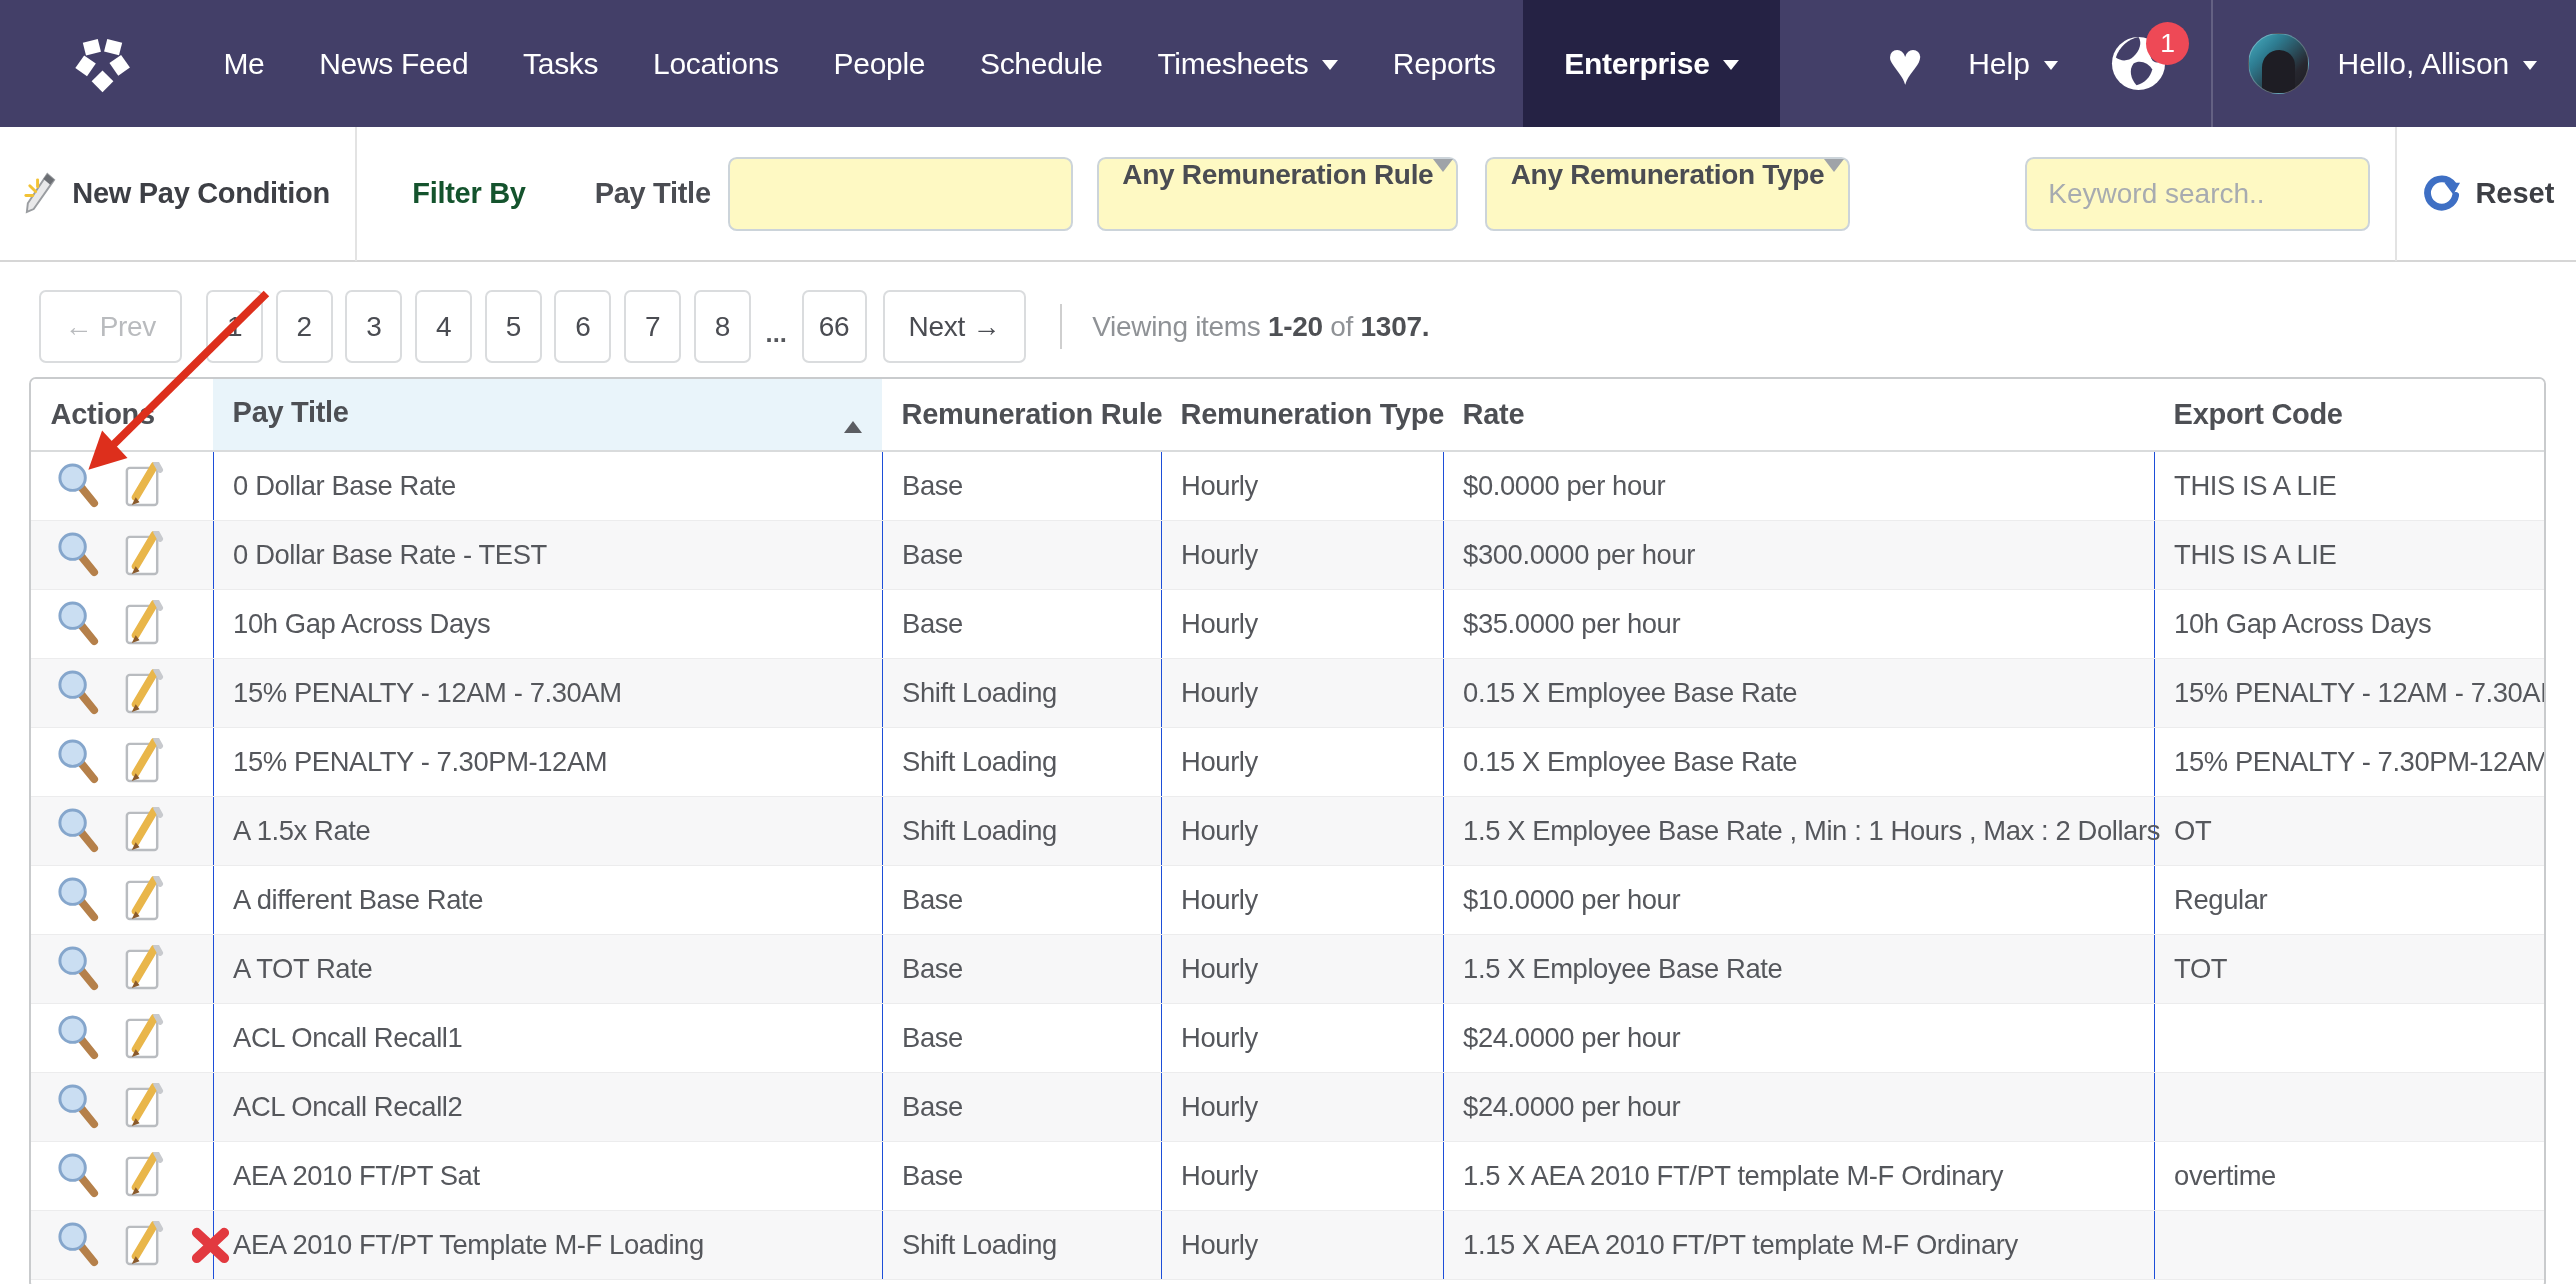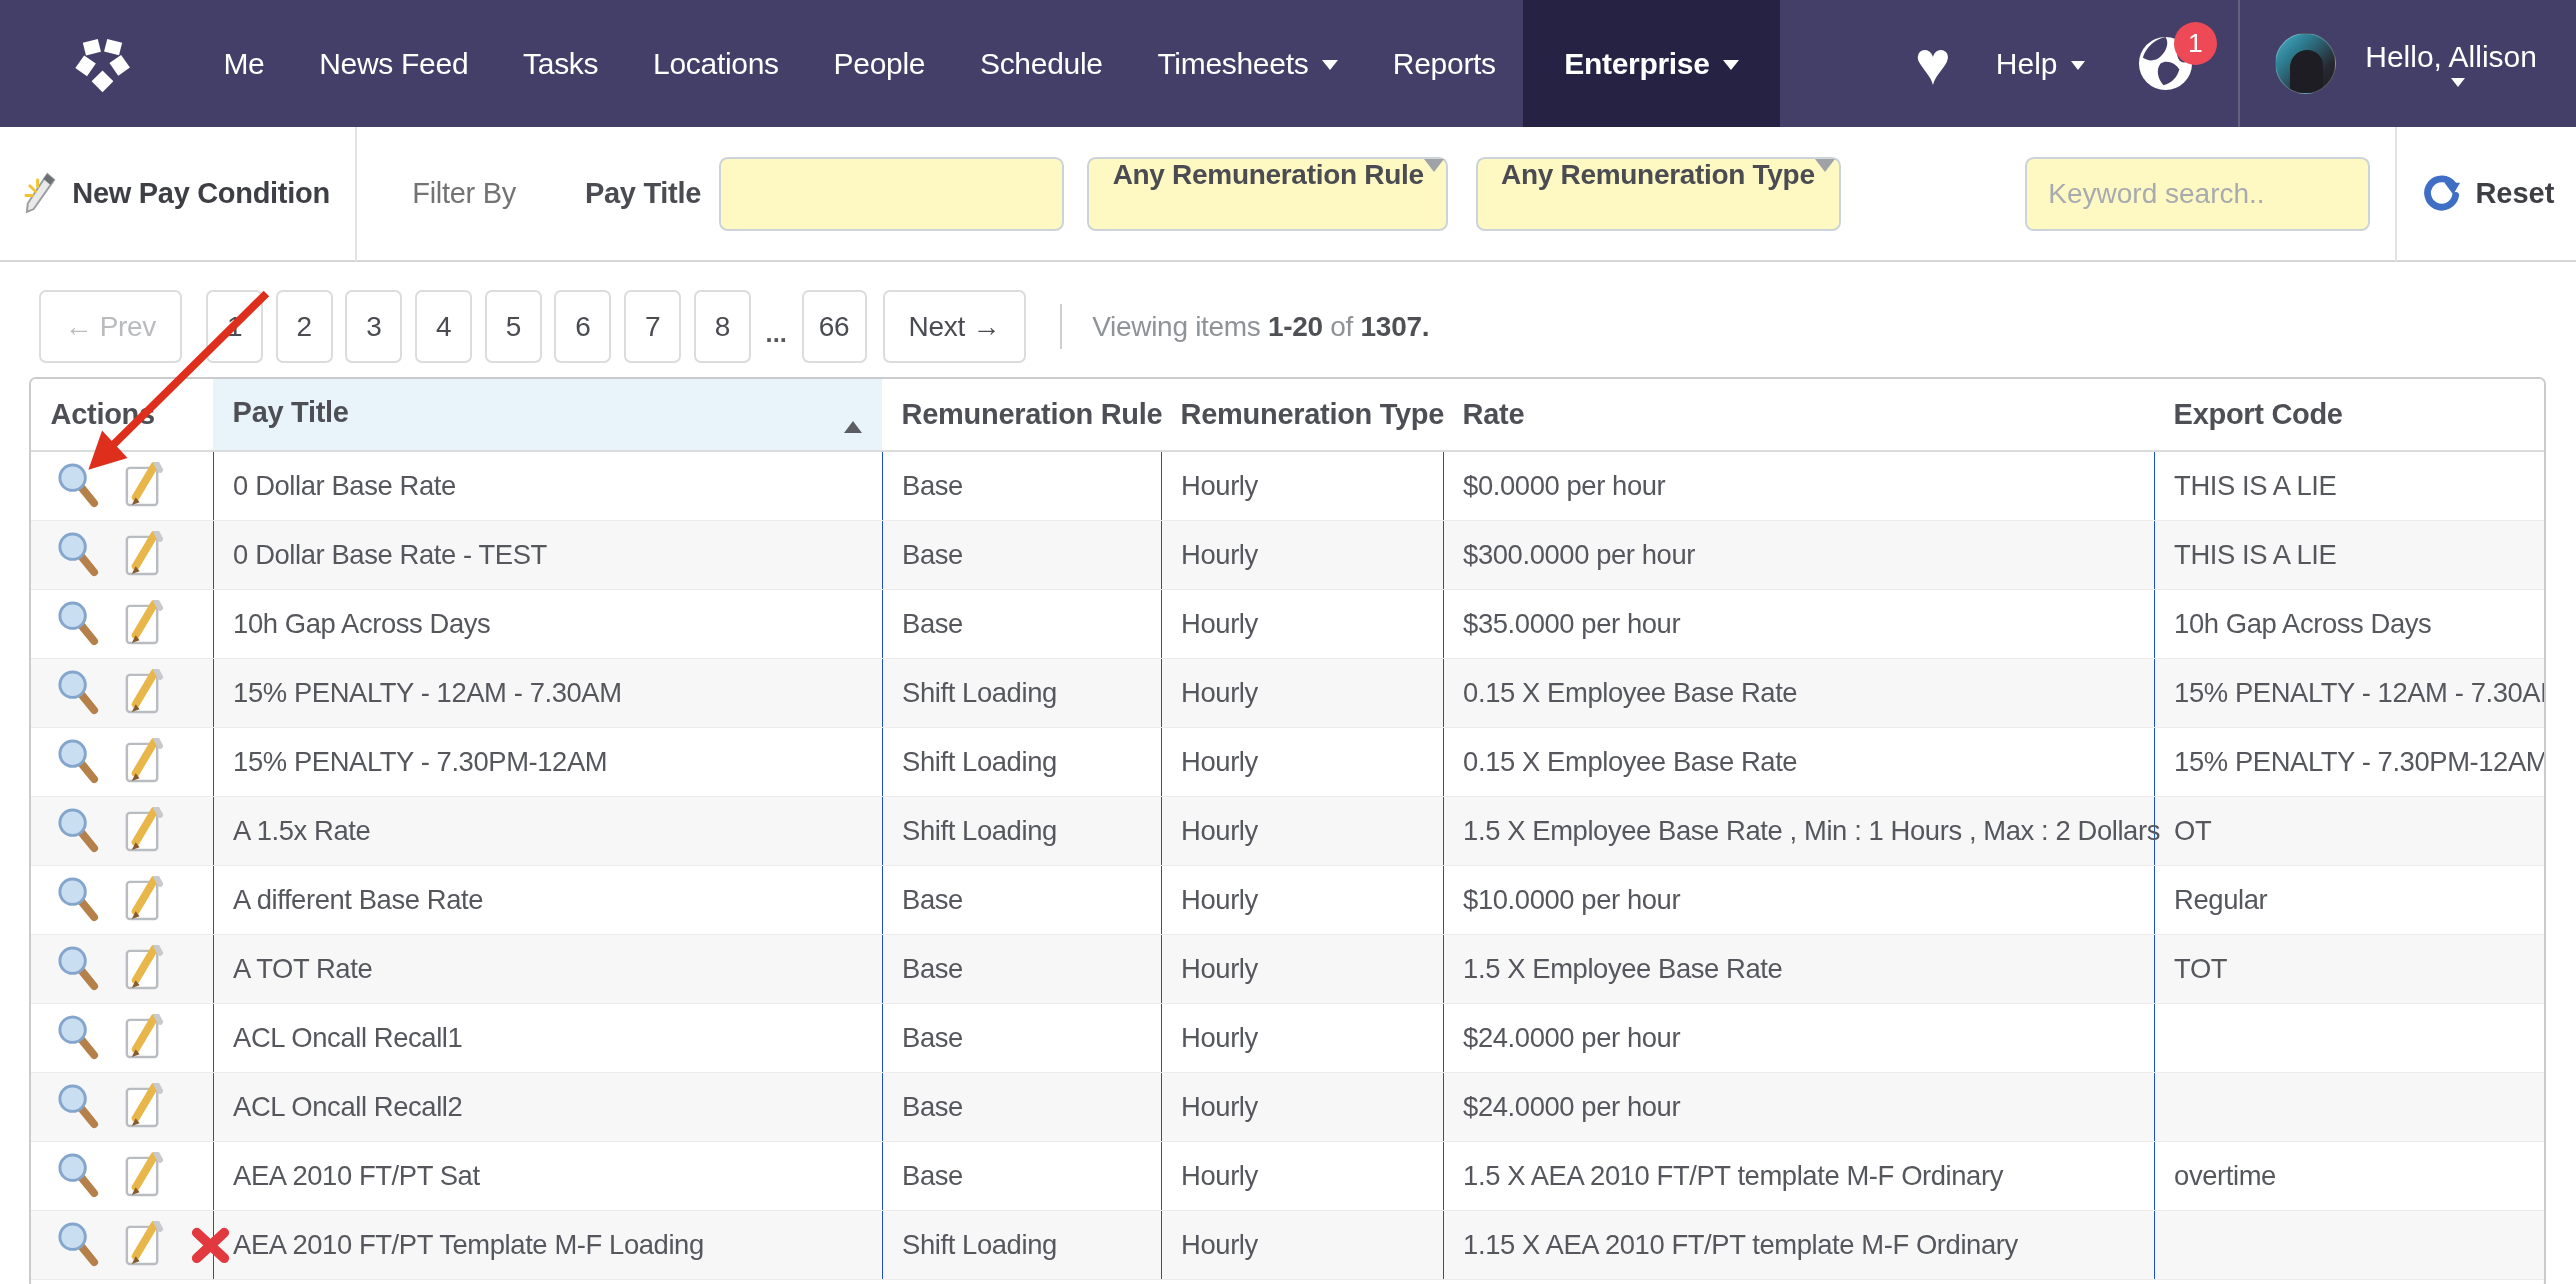--- a/index.html
+++ b/index.html
@@ -24,30 +24,30 @@
   .globe-wrap { position:relative; margin-right:43px; width:59px; height:59px; }
   .badge { position:absolute; top:-11.8px; right:-21.6px; width:43px; height:43px;
     border-radius:50%; background:#ee4956; color:#fff; font-size:26.5px;
     display:flex; align-items:center; justify-content:center; }
   .nav-divider { width:2px; height:127px; background:rgba(255,255,255,0.18); margin-right:35px; }
   .avatar { width:61px; height:61px; border-radius:50%; margin-right:29px;
     background:linear-gradient(135deg,#49b0c4 0%,#2e7d92 30%,#27272f 72%,#1c1c22 100%);
     border:1px solid rgba(255,255,255,0.25); position:relative; overflow:hidden; }
   .avatar::after { content:""; position:absolute; left:13.7px; top:15.7px; width:33px; height:45px;
     background:#1e1d24; border-radius:17.6px 15.7px 0 0; }
-  .greeting { display:flex; align-items:center; font-size:30px; margin-right:39px;flex-direction:column; }
+  .greeting { display:flex; align-items:center; font-size:30px; margin-right:39px; }
 
   
   .filterbar { position:absolute; top:127px; left:0; width:100%; height:135px;
     background:#fff; border-bottom:2px solid #d6d6d6; display:flex; align-items:center; z-index:4; }
   .npc { display:flex; align-items:center; margin-left:21.6px; cursor:pointer; }
   .npc-label { font-size:29px; font-weight:600; color:#3d3f45; margin-left:13.7px; letter-spacing:-0.3px; }
   .vdivider { width:2px; height:135px; background:#e3e3e3; }
   .vd1 { margin-left:25.5px; }
-  .fb-label { font-size:29px; font-weight:400; color:#737373; margin-left:55px; letter-spacing:-0.3px; }
+  .fb-label { font-size:29px; font-weight:700; color:#14532d; margin-left:55px; letter-spacing:-0.3px; }
   .fb-label2 { font-size:29px; font-weight:600; color:#4a4c52; margin-left:69px; letter-spacing:-0.3px; }
   .text-input { height:74px; border:2px solid #ccd4da; border-radius:8.8px; background:#fef9c3;
     font-size:28px; color:#55575c; padding:0 21.6px; outline:none;
     font-family:"Liberation Sans", sans-serif; }
   .text-input::placeholder { color:#a7abb0; }
   .pay-title-input { width:345px; margin-left:17.6px; }
   .dropdown { height:74px; border:2px solid #ccd4da; border-radius:8.8px; background:#fef9c3;
     display:flex; padding:0 23.5px; cursor:pointer; }
   .dd1 { width:361px; margin-left:23.5px; }
   .dd2 { width:365px; margin-left:27.4px; }

